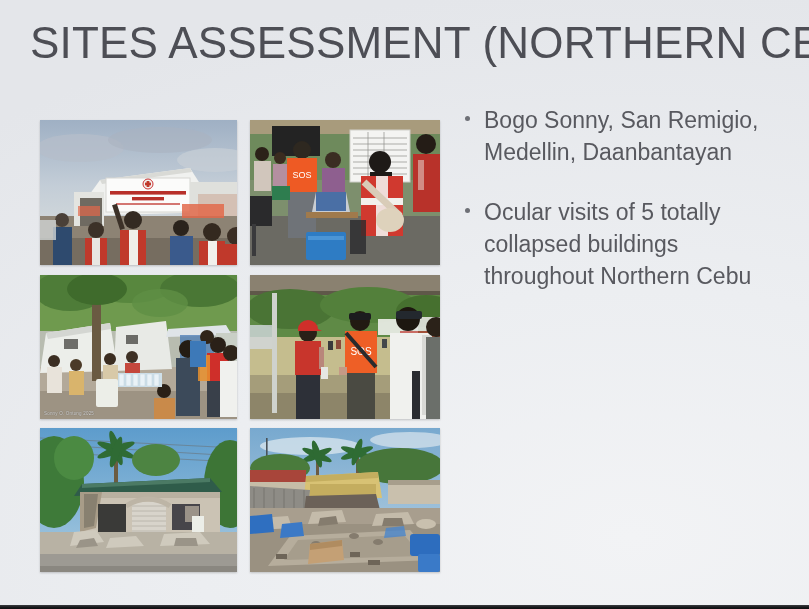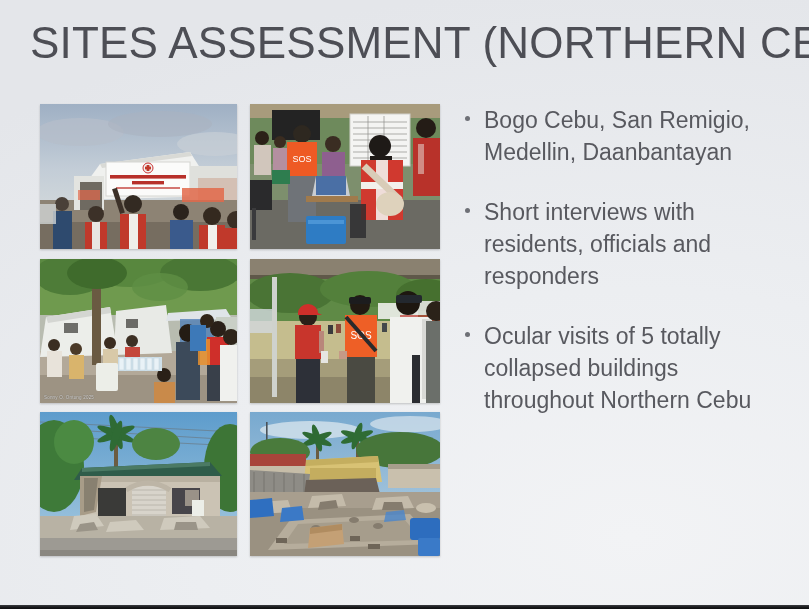--- a/index.html
+++ b/index.html
@@ -23,21 +23,21 @@
   
   #title{
     position:absolute;left:30px;top:18px;width:760px;
     font-size:44px;font-weight:300;letter-spacing:0.2px;
     color:#4d4e55;white-space:nowrap;
     font-family:"Liberation Sans",sans-serif;
   }
 
   
   #photo-grid{
-    position:absolute;left:40px;top:104px;
+    position:absolute;left:40px;top:120px;
     width:332px;height:452px;
   }
   .photo{
     position:absolute;
     overflow:hidden;
     background:#b9bcc0;
     box-shadow:0 1px 2px rgba(0,0,0,.20);
   }
   .photo svg{display:block;width:100%;height:100%;}
   .ph-c1{left:0px;width:197px;}
@@ -486,25 +486,21 @@
         </g>
         <ellipse cx="176" cy="96" rx="10" ry="5" fill="#c9c0ae"></ellipse>
       </svg>
     </div>
 
   </div>
 
   <div id="bullets">
     <div class="bullet-row">
       <span class="bullet-dot"></span>
-      <span class="bullet-text">Bogo Cebu, San Remigio, Medellin, Daanbantayan</span>
-    </div>
-    <div class="bullet-row">
-      <span class="bullet-dot"></span>
-      <span class="bullet-text">Short interviews with residents, officials and responders</span>
+      <span class="bullet-text">Bogo Sonny, San Remigio, Medellin, Daanbantayan</span>
     </div>
     <div class="bullet-row">
       <span class="bullet-dot"></span>
       <span class="bullet-text">Ocular visits of 5 totally collapsed buildings throughout Northern Cebu</span>
     </div>
   </div>
 
   <div id="bottom-rule"></div>
 
 </div>

